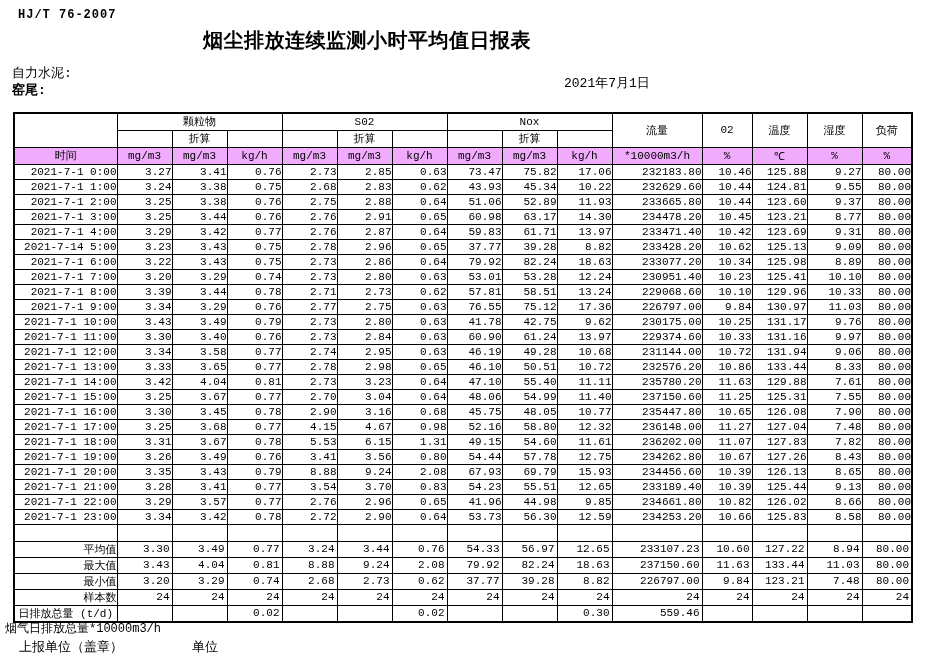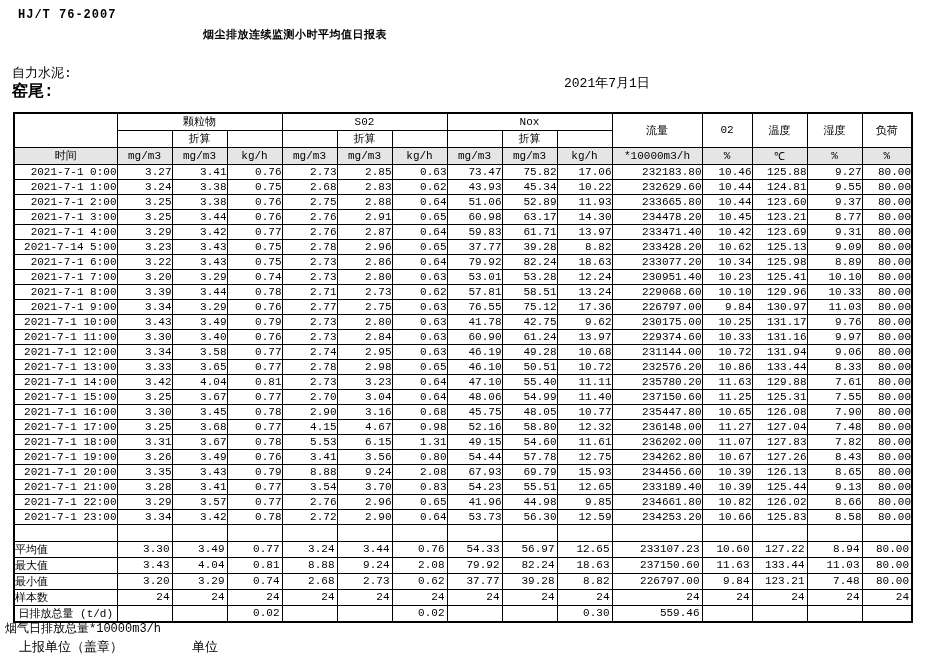--- a/index.html
+++ b/index.html
@@ -3,46 +3,46 @@
 <meta charset="utf-8">
 <style>
   html,body{margin:0;padding:0}
   body{
     width:927px;height:657px;background:#fff;color:#000;position:relative;
     font-family:"Liberation Mono","DejaVu Sans Mono",monospace;
     overflow:hidden;
   }
   .abs{position:absolute;white-space:nowrap}
   #code{left:18px;top:8px;font-size:12px;font-weight:bold;letter-spacing:1px}
-  #title{left:203px;top:27px;font-size:11px;font-weight:bold;letter-spacing:0.5px}
+  #title{left:203px;top:27px;font-size:20px;font-weight:bold;letter-spacing:0.5px}
   #company{left:12px;top:64px;font-size:13px;font-weight:normal}
-  #station{left:12px;top:81px;font-size:16px;font-weight:bold}
+  #station{left:12px;top:81px;font-size:13px;font-weight:bold}
   #date{left:564px;top:74px;font-size:13px}
 
   table#report{
     position:absolute;left:13px;top:112px;
     border-collapse:collapse;table-layout:fixed;
     border:2px solid #000;
   }
   #report td{
     border:1px solid #000;overflow:hidden;white-space:nowrap;
     vertical-align:middle;font-size:11px;padding:0;
   }
   thead tr{height:17px}
   thead td{text-align:center;font-size:13px}
   thead tr.units td{font-size:11px}
-  tr.green td{background:#e5e5e5}
+  tr.green td{background:#f0abfc}
   td.time-h{font-size:14px}
   tbody#rows tr{height:15px}
   td.num{text-align:right;padding-right:6px}
   td.time-cell{text-align:right;padding-right:3px}
   tbody#summary tr{height:14.6px}
   tbody#summary tr.spacer{height:17px}
   #summary td.num{padding-right:2px}
-  td.sum-label{text-align:left;padding-right:2px;font-size:12px}
+  td.sum-label{text-align:right;padding-right:2px;font-size:12px}
   td.sum-label.left{text-align:center;padding-left:1px}
 
   #note{left:5px;top:620px;font-size:12px}
   #report-unit{left:19px;top:638px;font-size:13px}
   #unit-label{left:192px;top:638px;font-size:13px}
 </style>
 </head>
 <body>
 
 <div class="abs" id="code">HJ/T  76-2007</div>

